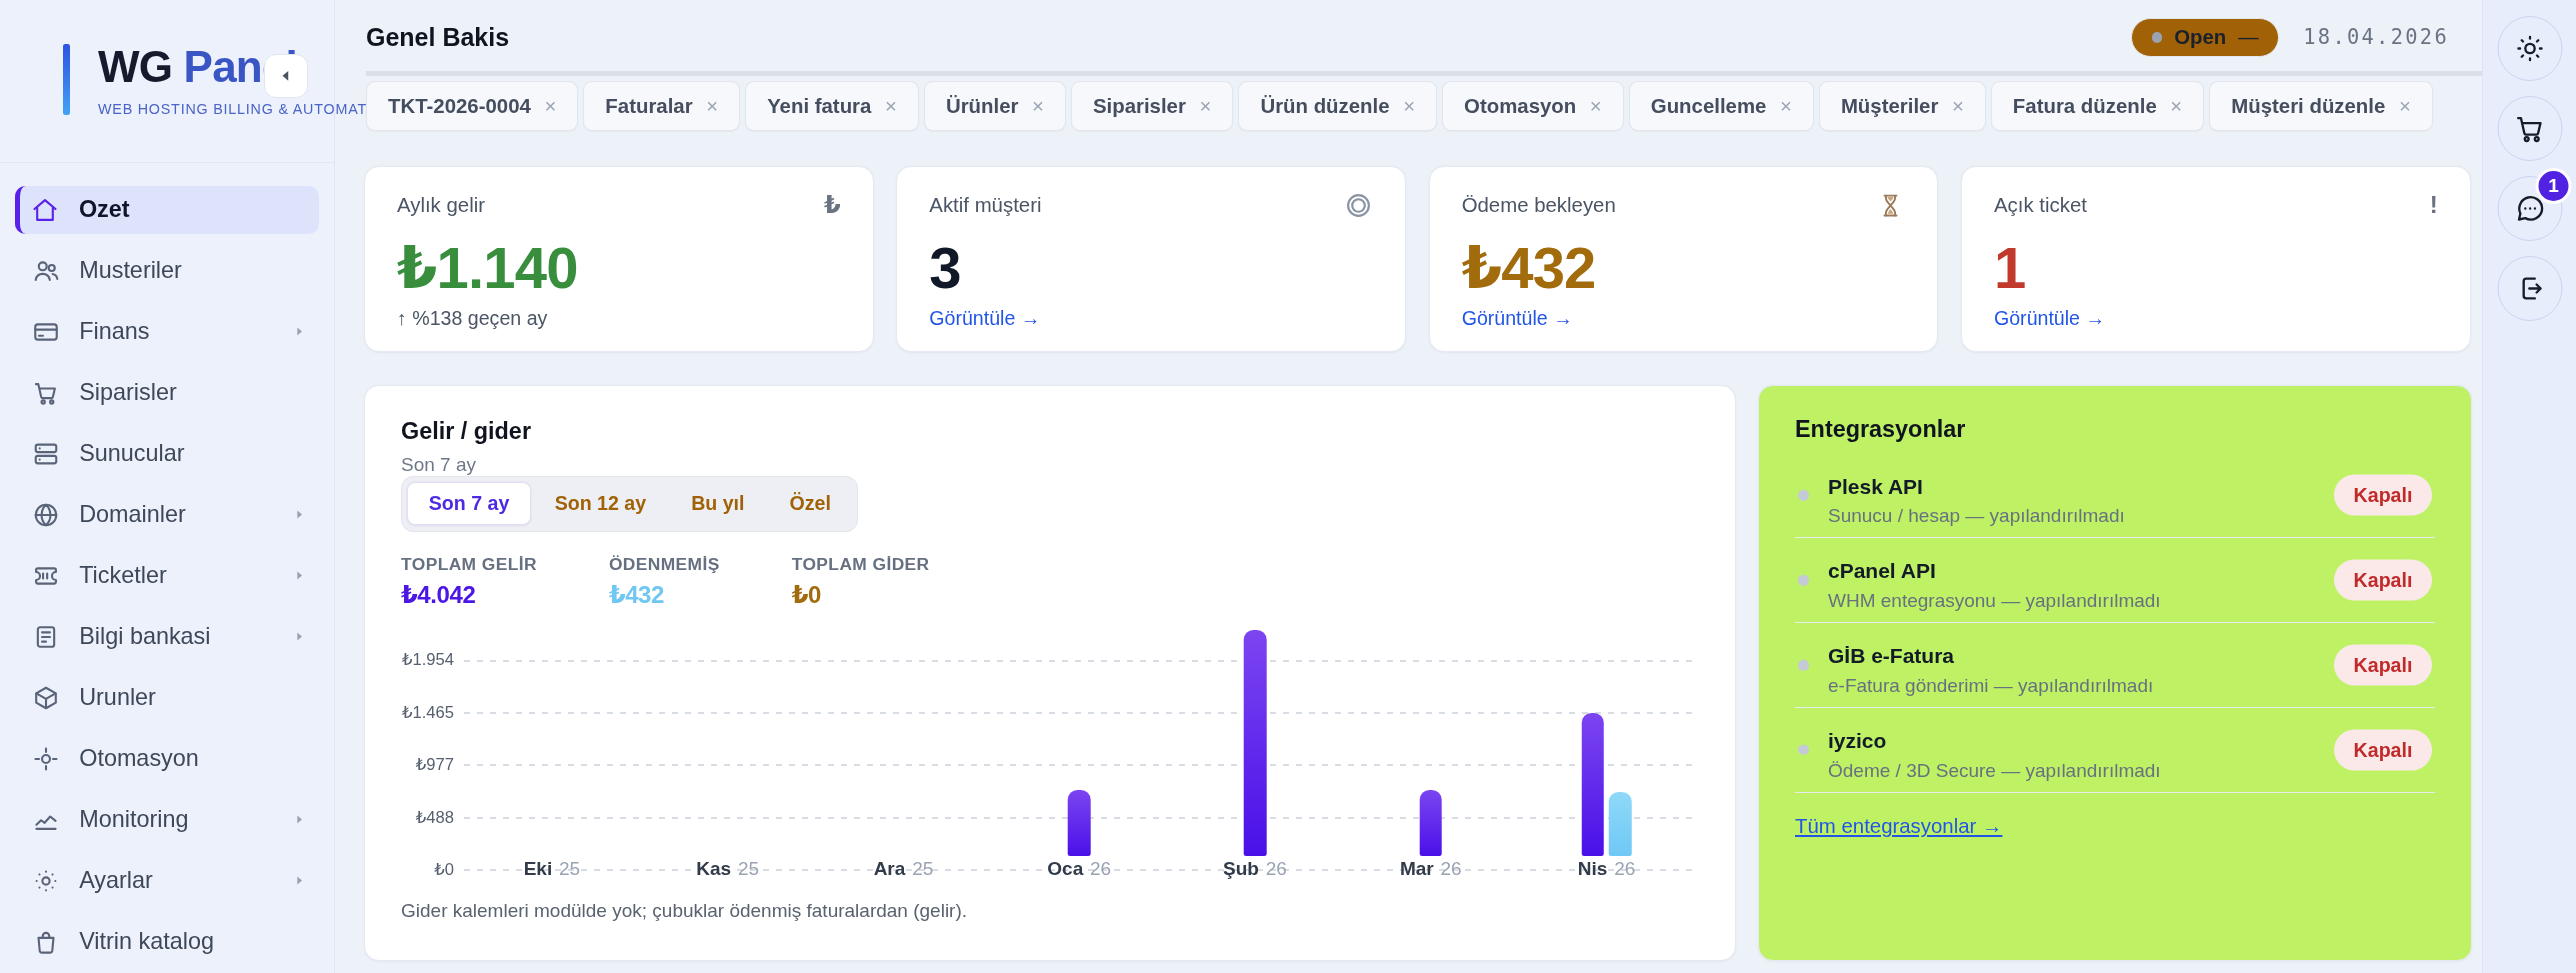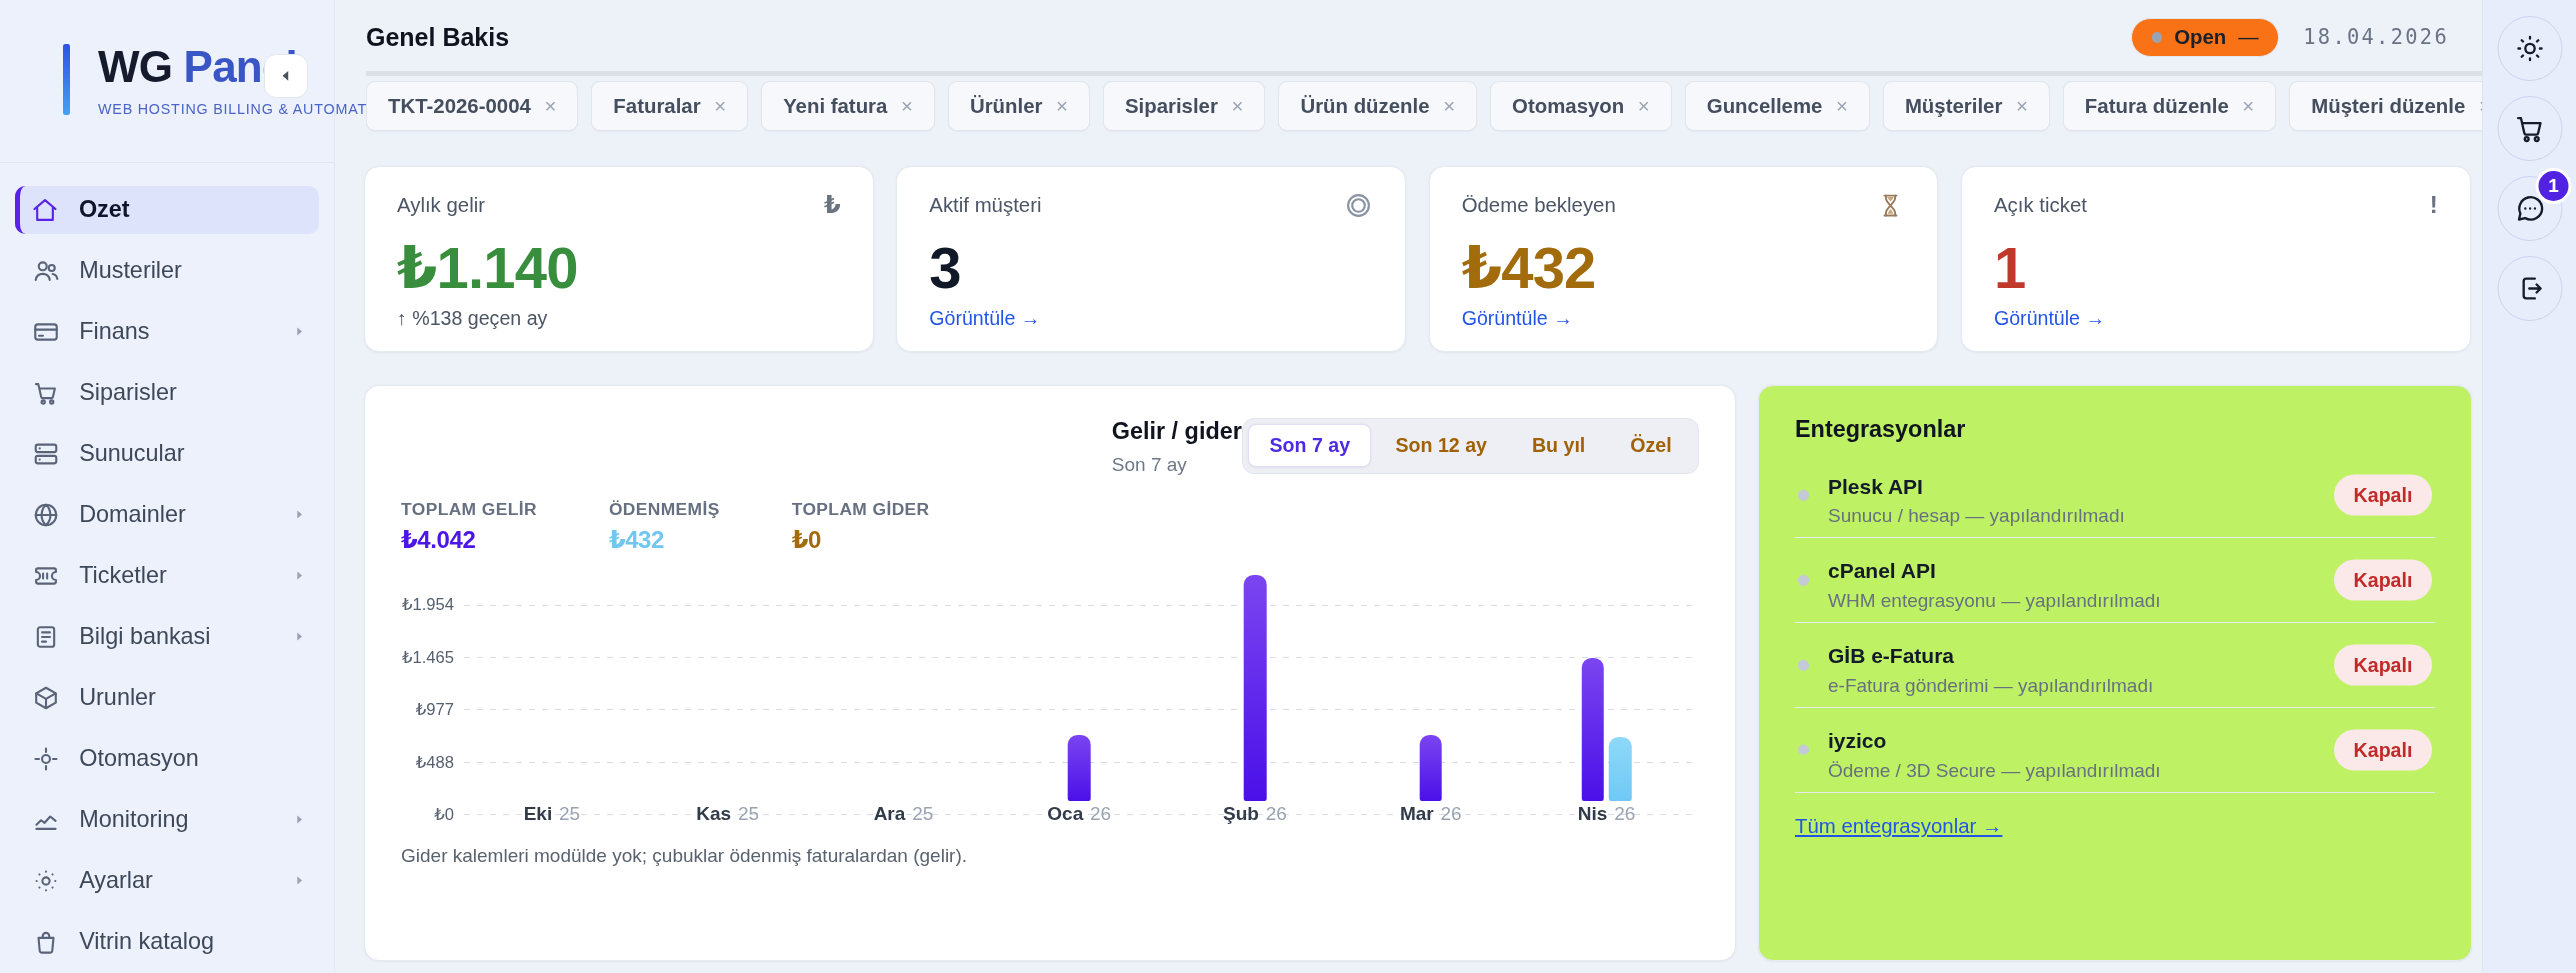--- a/index.html
+++ b/index.html
@@ -26,47 +26,47 @@
   .nav-item.active { background:#DEE3FC; border-left:5.3px solid #5A21E8; padding-left:11.3px; }
   .nav-item.active .nav-label { font-weight:700; color:#10162A; }
   .nav-item.active svg.nav-ico { color:#5A21E8; }
   .nav-chev { margin-left:auto; margin-right:12px; width:15px; height:15px; color:#98A2B4; flex:none; }
 
   
   .main { position:absolute; left:335px; right:94px; top:0; bottom:0; }
   .page-head { display:flex; align-items:center; justify-content:space-between; padding:18px 33px 0 31px; }
   .page-title { font-size:25px; font-weight:700; color:#10141F; }
   .head-right { display:flex; align-items:center; gap:24px; }
-  .status-pill { display:flex; align-items:center; gap:12px; background:#f97316; border:1.5px solid #E3E7EE; border-radius:754px; padding:6.8px 19.6px; cursor:pointer; }
+  .status-pill { display:flex; align-items:center; gap:12px; background:#a16207; border:1.5px solid #E3E7EE; border-radius:754px; padding:6.8px 19.6px; cursor:pointer; }
   .status-dot { width:10.6px; height:10.6px; border-radius:50%; background:#9AA3B2; }
   .status-label { font-size:20.4px; font-weight:600; color:#1A202C; }
   .status-dash { font-size:20.4px; color:#1A202C; }
   .date { font-family:"DejaVu Sans Mono",monospace; font-size:20.4px; color:#6A7384; letter-spacing:2.3px; }
 
   .tabs-track { position:absolute; left:31px; right:0; top:71px; height:5.3px; background:#DBDFE6; }
-  .tabs { position:absolute; left:31px; right:0; top:81px; height:53px; display:flex; gap:13px; overflow:hidden; }
+  .tabs { position:absolute; left:31px; right:0; top:81px; height:53px; display:flex; gap:5px; overflow:hidden; }
   .tab { flex:none; display:flex; align-items:center; gap:13.6px; height:50px; padding:0 21px; background:#F7F8FB; border:1.5px solid #E2E5EB; border-radius:9px; box-shadow:0 0.8px 1.5px rgba(16,24,40,.04); cursor:pointer; white-space:nowrap; }
   .tab-label { font-size:20.4px; font-weight:600; color:#454E5F; }
   .tab-close { font-size:20.4px; color:#9AA3B4; }
 
   
   .cards { position:absolute; left:29px; right:11.3px; top:166px; height:186px; display:grid; grid-template-columns:repeat(4,1fr); gap:22.6px; }
   .card { position:relative; background:#fff; border:1.5px solid #E5E9F1; border-radius:15px; padding:27px 32px; box-shadow:0 0.8px 2.3px rgba(17,24,39,.05); }
   .card-title { font-size:20.4px; color:#4A5566; }
   .card-icon { position:absolute; right:32px; top:24px; color:#6B7280; }
   .card-icon .txt-ico { font-size:24px; font-weight:600; color:#6B7280; }
   .card-icon svg { width:29px; height:29px; color:#8A93A3; }
   .card-value { margin-top:16.6px; font-size:58px; font-weight:800; letter-spacing:-0.8px; }
   .card-bottom { position:absolute; left:32px; bottom:21px; font-size:19.6px; }
   .card-sub { color:#4B5563; }
   .card-link { color:#2155E8; font-weight:500; text-decoration:none; cursor:pointer; }
 
   
   .chart-card { position:absolute; left:29px; top:385px; width:1372px; height:576px; background:#fff; border:1.5px solid #E5E9F1; border-radius:15px; padding:32px 36px; box-shadow:0 0.8px 2.3px rgba(17,24,39,.05); overflow:hidden; }
-  .chart-head { display:flex; justify-content:flex-end; align-items:flex-start; }
+  .chart-head { display:flex; justify-content:flex-end; align-items:flex-start;flex-direction:column; }
   .chart-title { font-size:23.4px; font-weight:700; }
   .chart-sub { margin-top:9px; font-size:19px; color:#6E7888; }
   .range-toggle { display:flex; gap:3px; background:#EDEFF5; border:0.8px solid #E2E5EC; border-radius:12px; padding:5.3px; }
   .range-btn { font-size:19.6px; font-weight:600; color:#a16207; padding:9.8px 21px; border-radius:8.3px; cursor:pointer; white-space:nowrap; }
   .range-btn.active { background:#fff; color:#4E2BE3; box-shadow:0 0.8px 2.3px rgba(17,24,39,.08); border:0.8px solid #E2DDF8; padding:9px 20.4px; }
   .stats { display:flex; gap:72px; margin-top:22.6px; }
   .stat-label { font-size:17.4px; font-weight:700; letter-spacing:0.4px; color:#667080; }
   .stat-value { margin-top:6px; font-size:24px; font-weight:800; letter-spacing:-0.4px; }
   .plot { position:relative; margin-top:21px; height:252px; }
   .gridline { position:absolute; left:63px; right:4.5px; height:1.5px;

